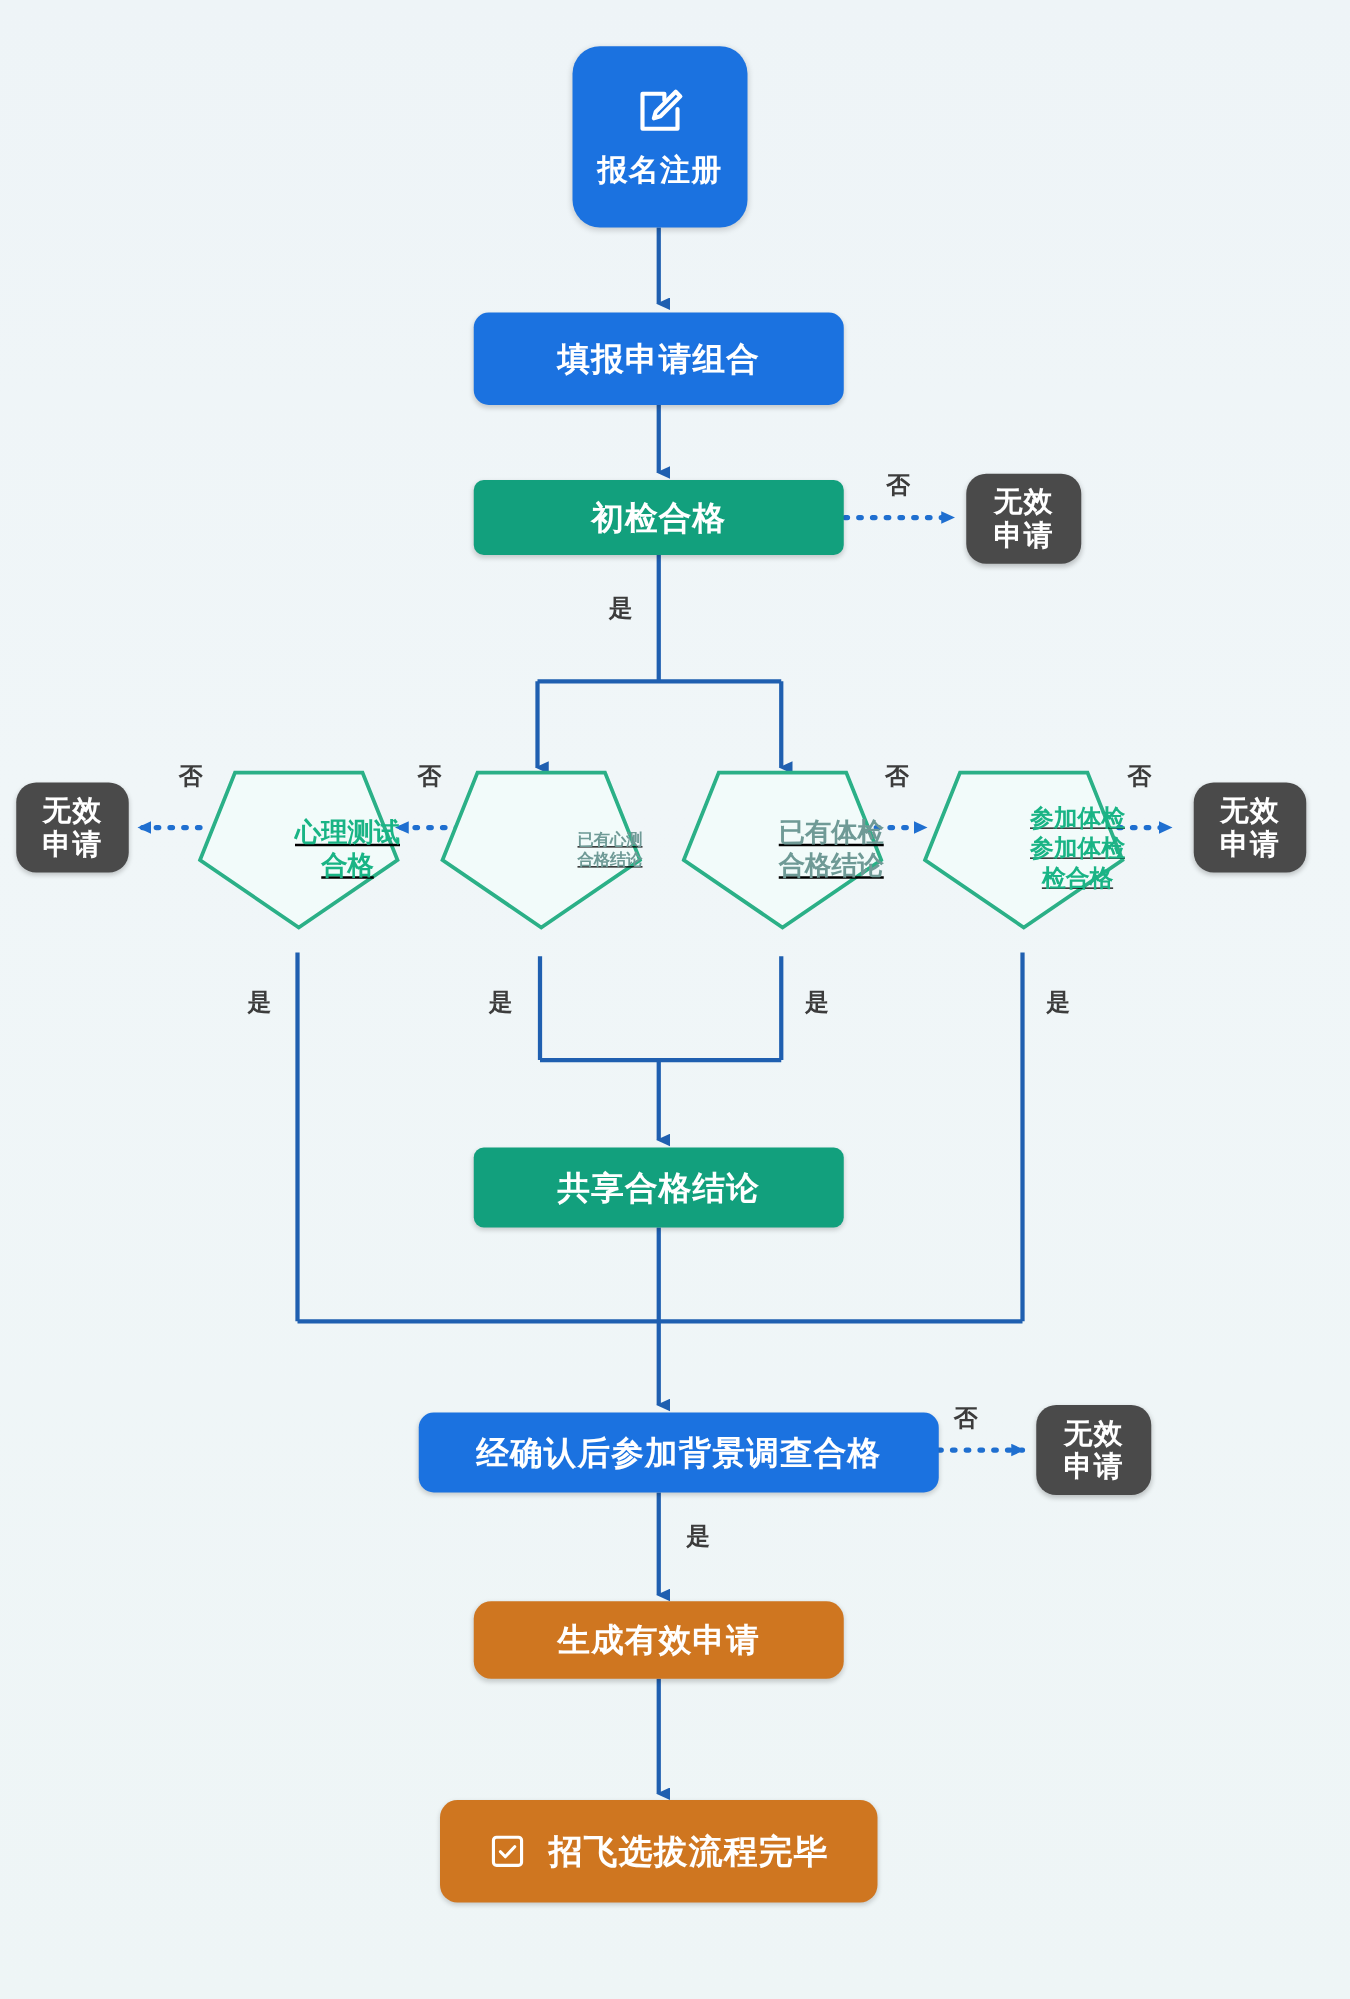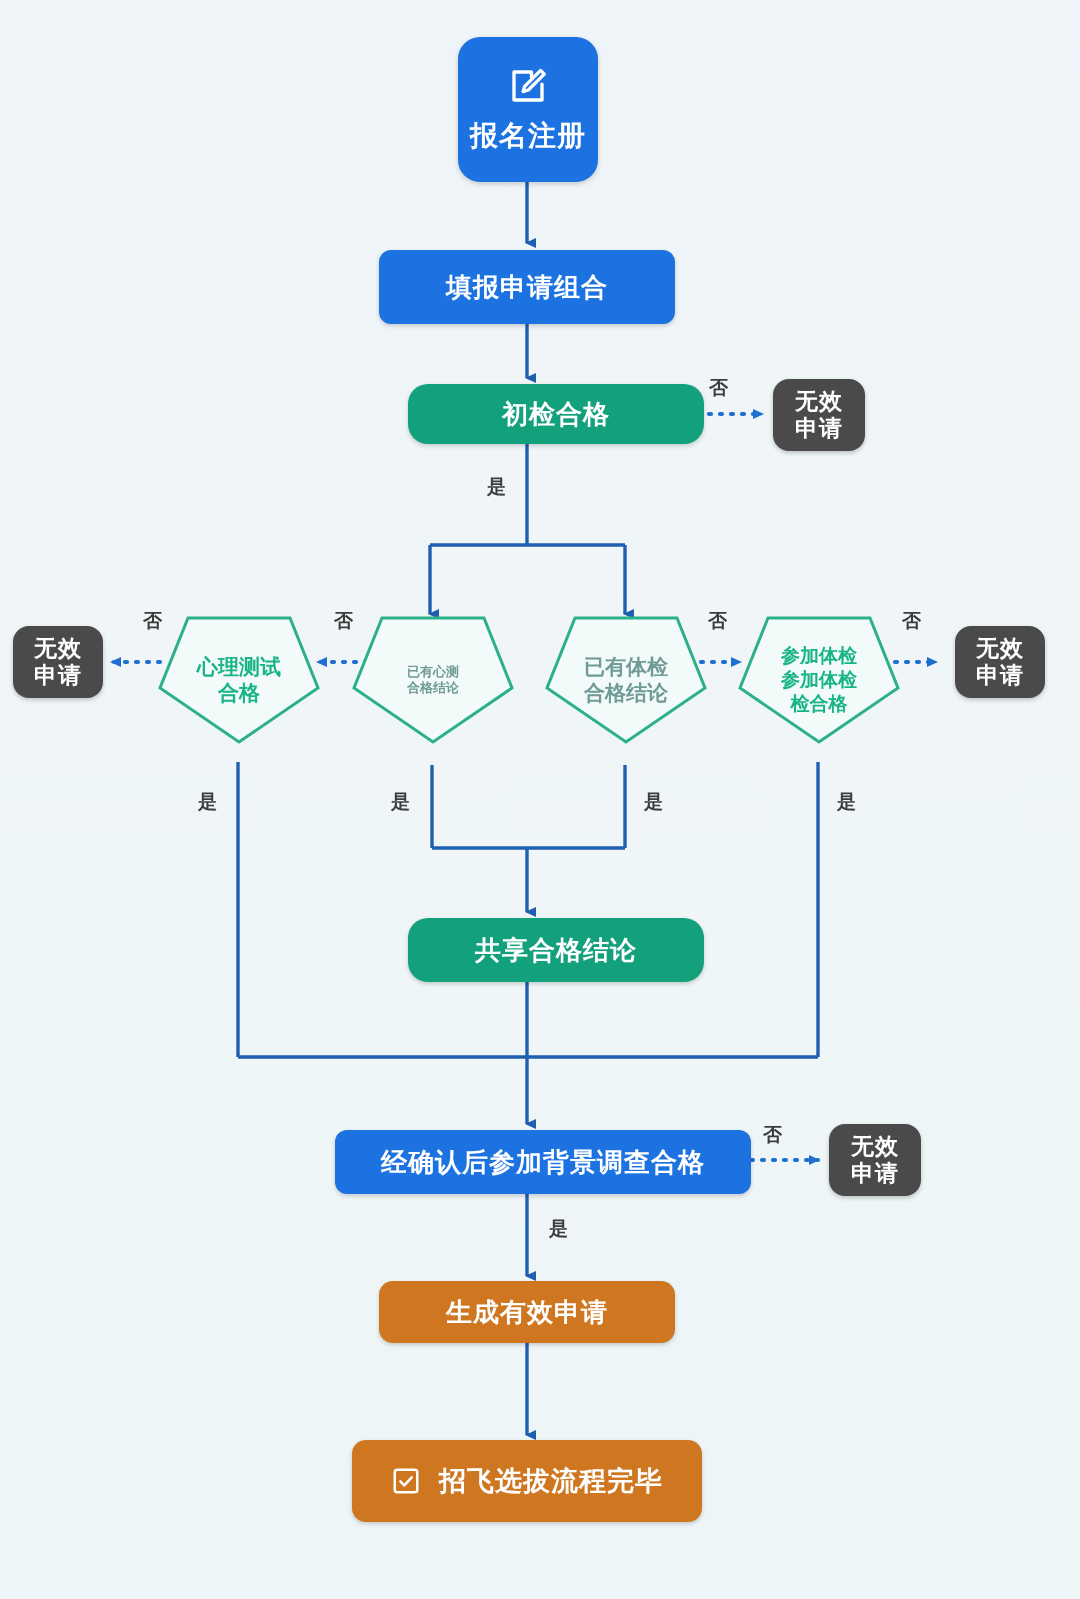--- a/index.html
+++ b/index.html
@@ -17,29 +17,29 @@
   svg#wires { position: absolute; left:0; top:0; width:1080px; height:1599px; }
 
   .node { position: absolute; display:flex; align-items:center; justify-content:center;
           text-align:center; color:#fff; font-weight:700; letter-spacing:1px; }
 
   .n-blue   { background:#1b72e0; border-radius:12px;
               box-shadow:0 2px 4px rgba(0,0,0,.18); }
   .n-blue-sq{ background:#1b72e0; border-radius:22px;
               box-shadow:0 2px 5px rgba(0,0,0,.18);
               flex-direction:column; gap:10px; }
-  .n-teal   { background:#12a07d; border-radius:20px;
-              box-shadow:0 2px 4px rgba(0,0,0,.18);margin-left:29px; }
+  .n-teal   { background:#12a07d; border-radius:8px;
+              box-shadow:0 2px 4px rgba(0,0,0,.18); }
   .n-orange { background:#cf7620; border-radius:14px;
               box-shadow:0 2px 4px rgba(0,0,0,.18); }
   .n-gray   { background:#4a4a4a; border-radius:16px;
               box-shadow:0 2px 4px rgba(0,0,0,.22);
               flex-direction:column; line-height:1.18; }
 
-  .penta { position:absolute; display:flex; align-items:center; justify-content:center; }
+  .penta { position:absolute; display:flex; align-items:center; justify-content:flex-end;text-decoration:underline; }
   .penta svg { position:absolute; left:0; top:0; }
   .penta .ptext { position:relative; z-index:2; line-height:1.25;
                   font-weight:700; text-align:center; }
 
   .edge-label { position:absolute; color:#3c3c3c; font-weight:700;
                 font-size:19px; }
 
   .icon-box { display:inline-flex; align-items:center; justify-content:center; }
 </style>
 </head>
@@ -92,21 +92,21 @@
     <g stroke="#1f6fd0" stroke-width="4.2" fill="none" stroke-linecap="round" stroke-dasharray="2 9">
       <path d="M676,414 L762,414" marker-end="url(#ah-right)"></path>
       <path d="M160,662 L112,662" marker-end="url(#ah-left)"></path>
       <path d="M367,662 L318,662" marker-end="url(#ah-left)"></path>
       <path d="M690,662 L740,662" marker-end="url(#ah-right)"></path>
       <path d="M884,662 L936,662" marker-end="url(#ah-right)"></path>
       <path d="M740,1160 L818,1160" marker-end="url(#ah-right)"></path>
     </g>
   </svg>
 
-  <div class="node n-blue-sq" style="left:458px; top:37px; width:140px; height:145px; font-size:28px;">
+  <div class="node n-blue-sq" style="left:458px; top:37px; width:140px; height:145px; font-size:24px;">
     <span class="icon-box">
       <svg width="42" height="42" viewBox="0 0 24 24" fill="none" stroke="#ffffff" stroke-width="1.9" stroke-linecap="round" stroke-linejoin="round">
         <path d="M4 4 h10 v3 M4 4 v16 h16 v-9"></path>
         <path d="M19.2 3.1 l2.1 2.1 -9.1 9.1 -3.0 .9 .9 -3.0 z"></path>
       </svg>
     </span>
     <span>报名注册</span>
   </div>
 
   <div class="node n-blue" style="left:379px; top:250px; width:296px; height:74px; font-size:26px;">

